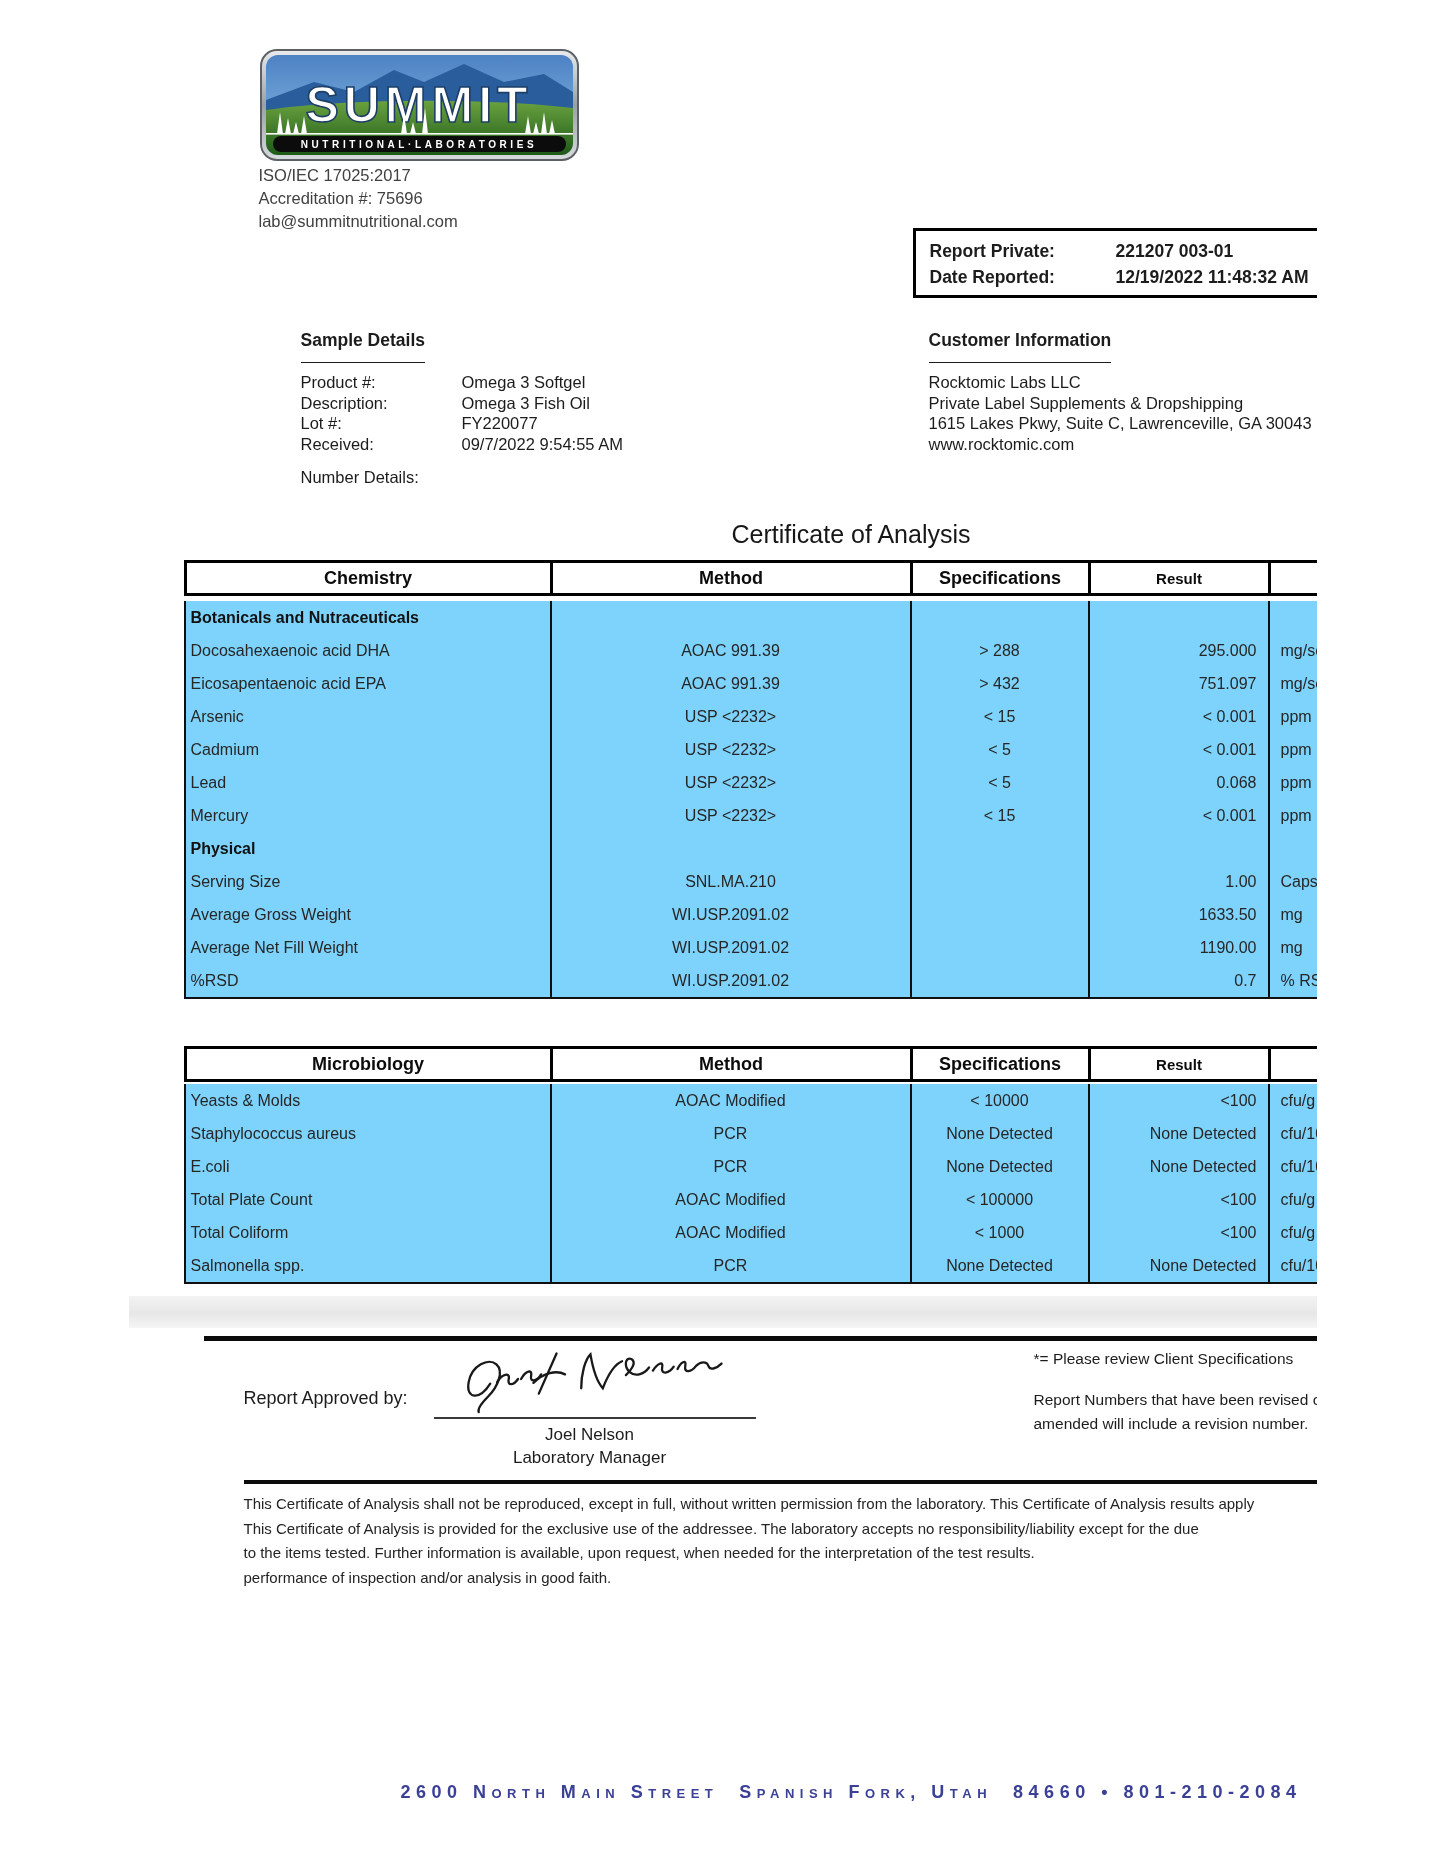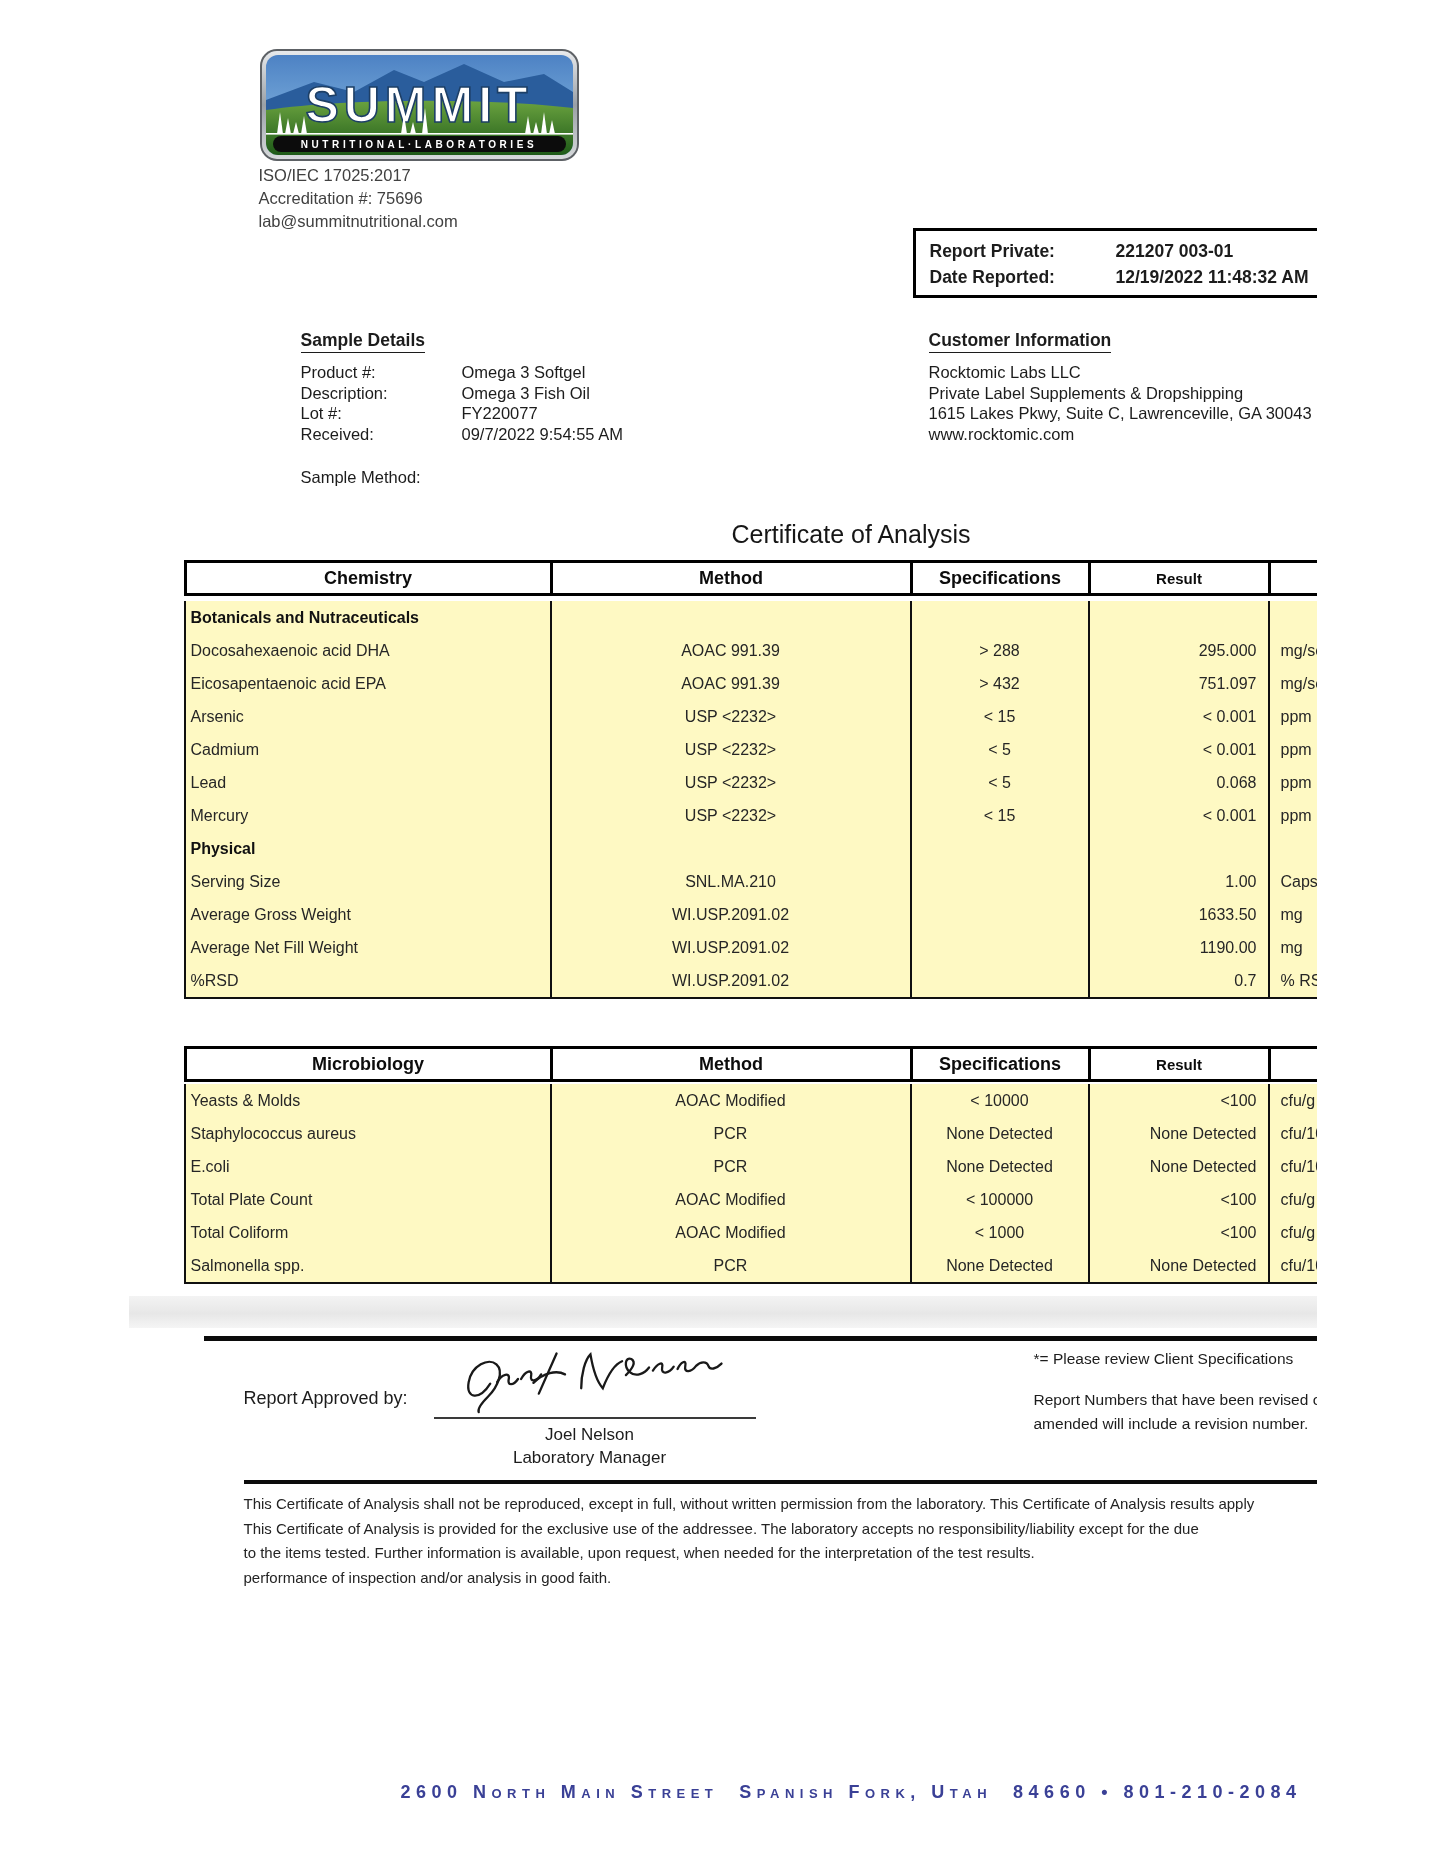--- a/index.html
+++ b/index.html
@@ -16,21 +16,21 @@
   .lab-info{left:130px;top:164px;font-size:16.5px;line-height:23px;color:#414141;}
 
   
   .report-box{
     left:784px;top:228px;width:454px;height:70px;border:3px solid #000;
     box-sizing:border-box;padding:7px 0 0 14px;
   }
   .report-row{display:grid;grid-template-columns:186px 1fr;font-size:17.5px;font-weight:bold;line-height:26px;}
 
   
-  .section-heading{font-size:17.5px;font-weight:bold;border-bottom:1.6px solid #1c1c1c;display:inline-block;padding-bottom:1px;}
+  .section-heading{font-size:17.5px;font-weight:bold;border-bottom:1.6px solid #1c1c1c;display:inline-block;padding-bottom:11px;}
   .sample-details{left:172px;top:330px;width:430px;}
   .kv-grid{margin-top:9px;display:grid;grid-template-columns:161px 1fr;font-size:16.5px;line-height:20.5px;}
   .customer-info{left:800px;top:330px;width:470px;}
   .customer-lines{margin-top:9px;font-size:16.5px;line-height:20.5px;}
   .secondary-sample{left:172px;top:468px;font-size:16.5px;}
 
   
   .coa-title{left:0;top:520px;width:1445px;text-align:center;font-size:25px;color:#161616;}
 
   
@@ -38,21 +38,21 @@
     left:55px;width:1257px;height:36px;border:3px solid #000;box-sizing:border-box;
     display:grid;grid-template-columns:366px 360px 178px 180px 1fr;background:#fff;
   }
   .thead .hcell{
     display:flex;align-items:center;justify-content:center;
     border-right:3px solid #000;font-weight:bold;font-size:18px;color:#0c0c0c;
   }
   .thead .hcell:last-child{border-right:none;}
   .thead .hcell.result{font-size:15px;}
   .tbody{
-    left:55px;width:1257px;border:2.5px solid #101010;border-top:none;box-sizing:border-box;background:#fef9c3;text-align:right;
+    left:55px;width:1257px;border:2.5px solid #101010;border-top:none;box-sizing:border-box;background:#7dd3fc;text-align:right;
   }
   .trow{display:grid;grid-template-columns:366px 360px 178px 180px 1fr;height:33px;}
   .tcell{display:flex;align-items:center;border-right:2px solid #101010;font-size:16px;color:#262626;overflow:hidden;}
   .tcell:last-child{border-right:none;}
   .tcell.c-name{padding-left:5px;justify-content:flex-start;}
   .tcell.c-name.section{font-weight:bold;color:#111;}
   .tcell.c-method,.tcell.c-spec{justify-content:center;}
   .tcell.c-result{justify-content:flex-end;padding-right:11px;}
   .tcell.c-units{padding-left:11px;justify-content:flex-start;}
 
@@ -162,21 +162,21 @@
       <span>Product #:</span>
       <span>Omega 3 Softgel</span>
       <span>Description:</span>
       <span>Omega 3 Fish Oil</span>
       <span>Lot #:</span>
       <span>FY220077</span>
       <span>Received:</span>
       <span>09/7/2022 9:54:55 AM</span>
     </div>
   </div>
-  <div class="abs secondary-sample">Sample Method:</div>
+  <div class="abs secondary-sample">Number Details:</div>
 
   <div class="abs customer-info">
     <span class="section-heading">Customer Information</span>
     <div class="customer-lines">
       <div>Rocktomic Labs LLC</div>
       <div>Private Label Supplements &amp; Dropshipping</div>
       <div>1615 Lakes Pkwy, Suite C, Lawrenceville, GA 30043</div>
       <div>www.rocktomic.com</div>
     </div>
   </div>

